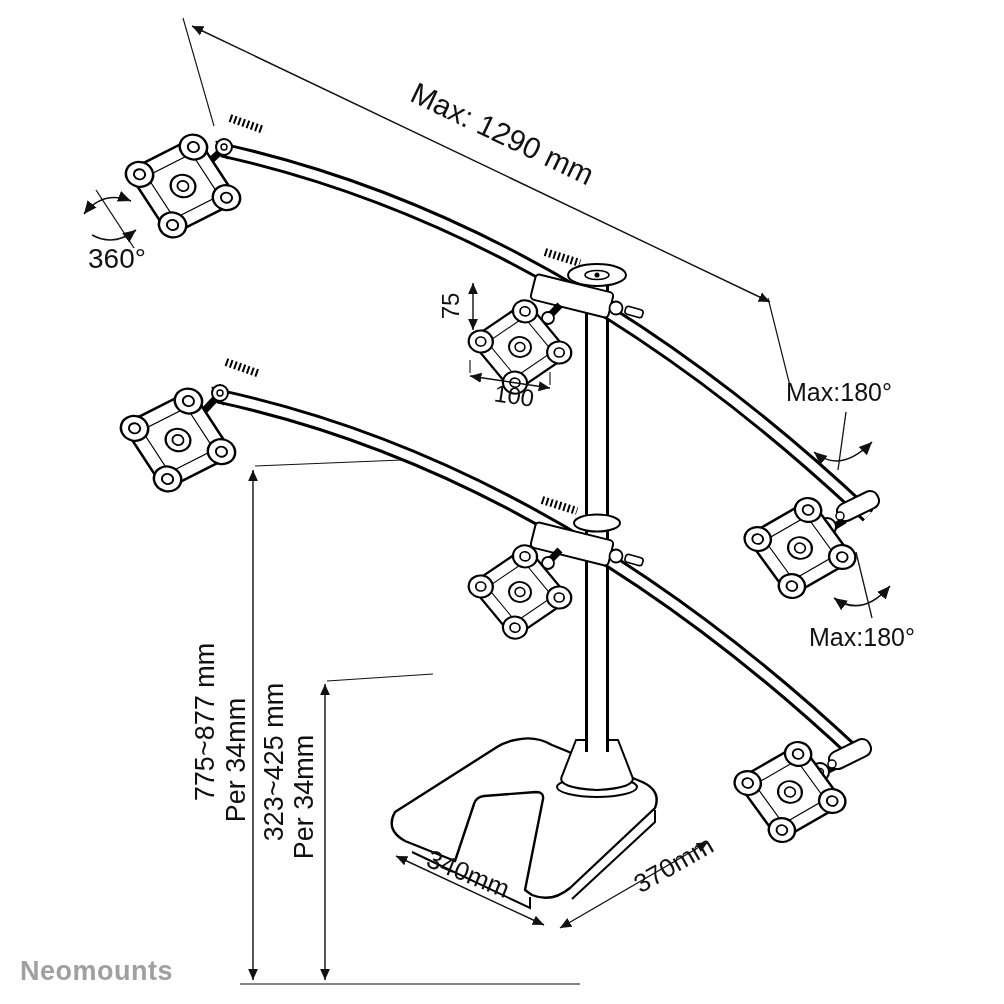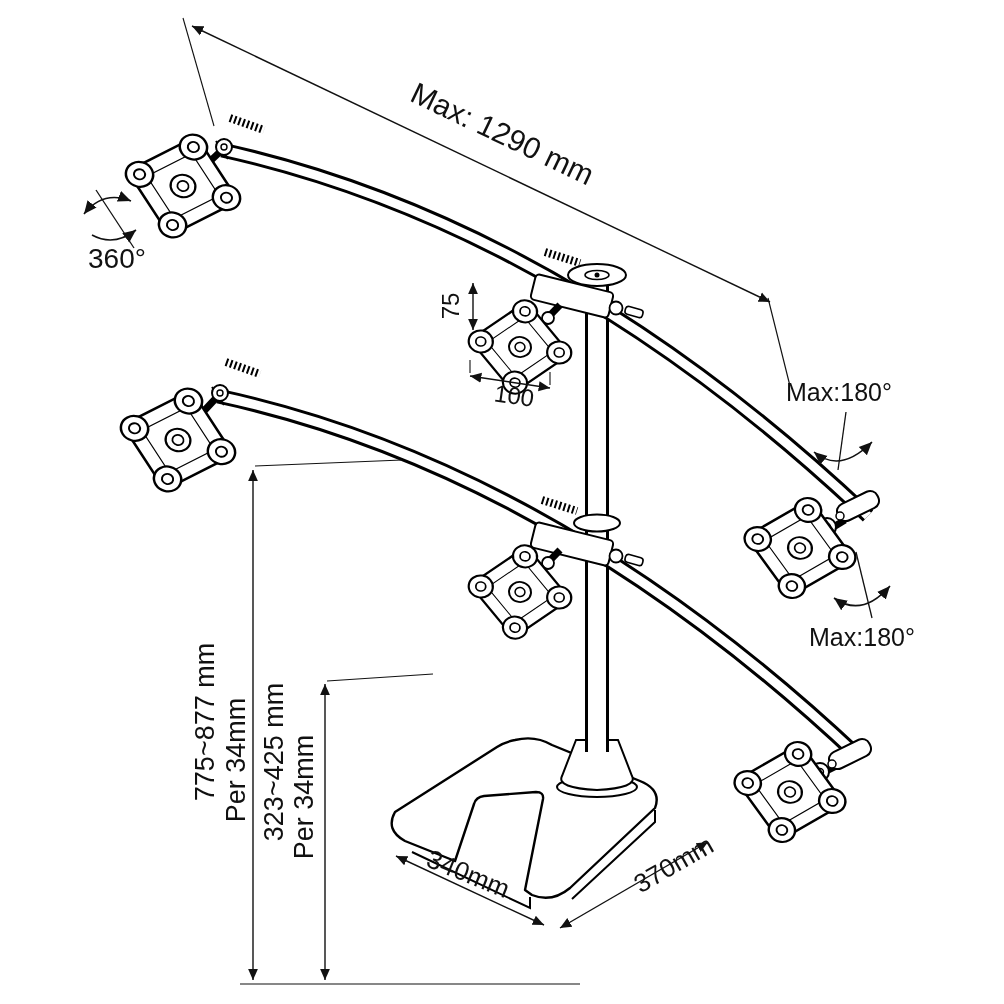--- a/index.html
+++ b/index.html
@@ -167,13 +167,14 @@
   <text class="lbl" font-size="27" text-anchor="middle" transform="translate(313,797) rotate(-90)">Per 34mm</text>
 
   <g stroke="#111">
     <line x1="396" y1="856" x2="544" y2="925" stroke-width="1.4" marker-start="url(#arr)" marker-end="url(#arr)"></line>
     <line x1="560" y1="928" x2="708" y2="842" stroke-width="1.4" marker-start="url(#arr)" marker-end="url(#arr)"></line>
   </g>
   <text class="lbl" font-size="26" text-anchor="middle" transform="translate(465,882) rotate(22)">340mm</text>
   <text class="lbl" font-size="26" text-anchor="middle" transform="translate(678,872) rotate(-30)">370mm</text>
 </svg>
 
+<div class="logo">Neomounts</div>
 </div>
 
 </body></html>

